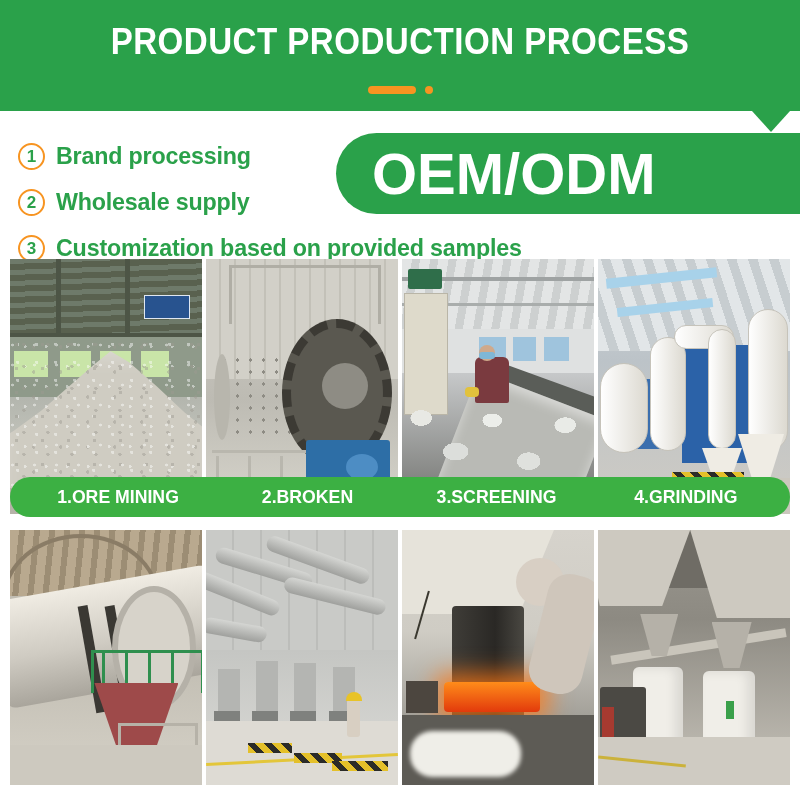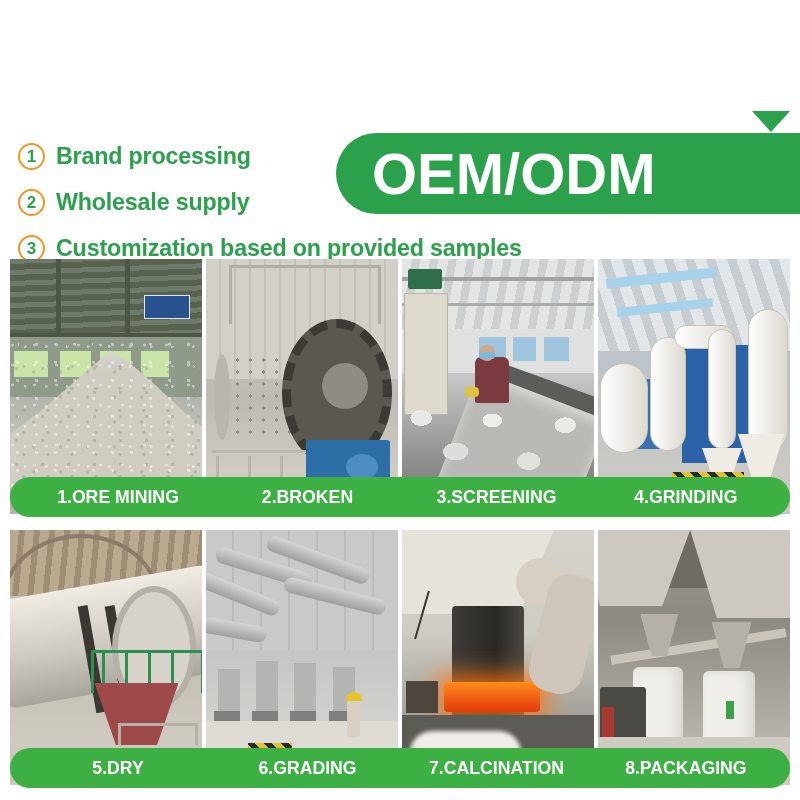--- a/index.html
+++ b/index.html
@@ -247,20 +247,27 @@
   .p8 .fred{position:absolute;left:4px;bottom:44px;width:12px;height:34px;background:#a63a30;}
   .p8 .floor{position:absolute;left:0;bottom:0;width:100%;height:48px;background:#cfcbc2;}
   .p8 .yline{position:absolute;left:0;bottom:22px;width:46%;height:3px;background:#cbb23b;transform:rotate(6deg);}
   .p8 .wk{position:absolute;right:56px;bottom:66px;width:8px;height:18px;background:#3aa04a;}
 </style>
 </head>
 <body>
 
 <div class="page">
 
+  <div class="header">
+    <div class="header-title">PRODUCT PRODUCTION PROCESS</div>
+    <div class="header-rule">
+      <span class="rule-bar"></span>
+      <span class="rule-dot"></span>
+    </div>
+  </div>
   <div class="header-notch"></div>
 
   <div class="oem-banner">
     <div class="oem-text">OEM/ODM</div>
   </div>
 
   <div class="bullets">
     <div class="bullet-row">
       <span class="bullet-num">1</span>
       <span class="bullet-label">Brand processing</span>
@@ -459,21 +466,15 @@
             <div class="fred"></div>
             <div class="wk"></div>
             <div class="floor"></div>
             <div class="yline"></div>
           </div>
         </div>
       </div>
 
     </div>
 
-    <div class="labelbar">
-      <div class="lbl first">5.DRY</div>
-      <div class="lbl">6.GRADING</div>
-      <div class="lbl">7.CALCINATION</div>
-      <div class="lbl last">8.PACKAGING</div>
-    </div>
   </div>
 
 </div>
 
 </body></html>

